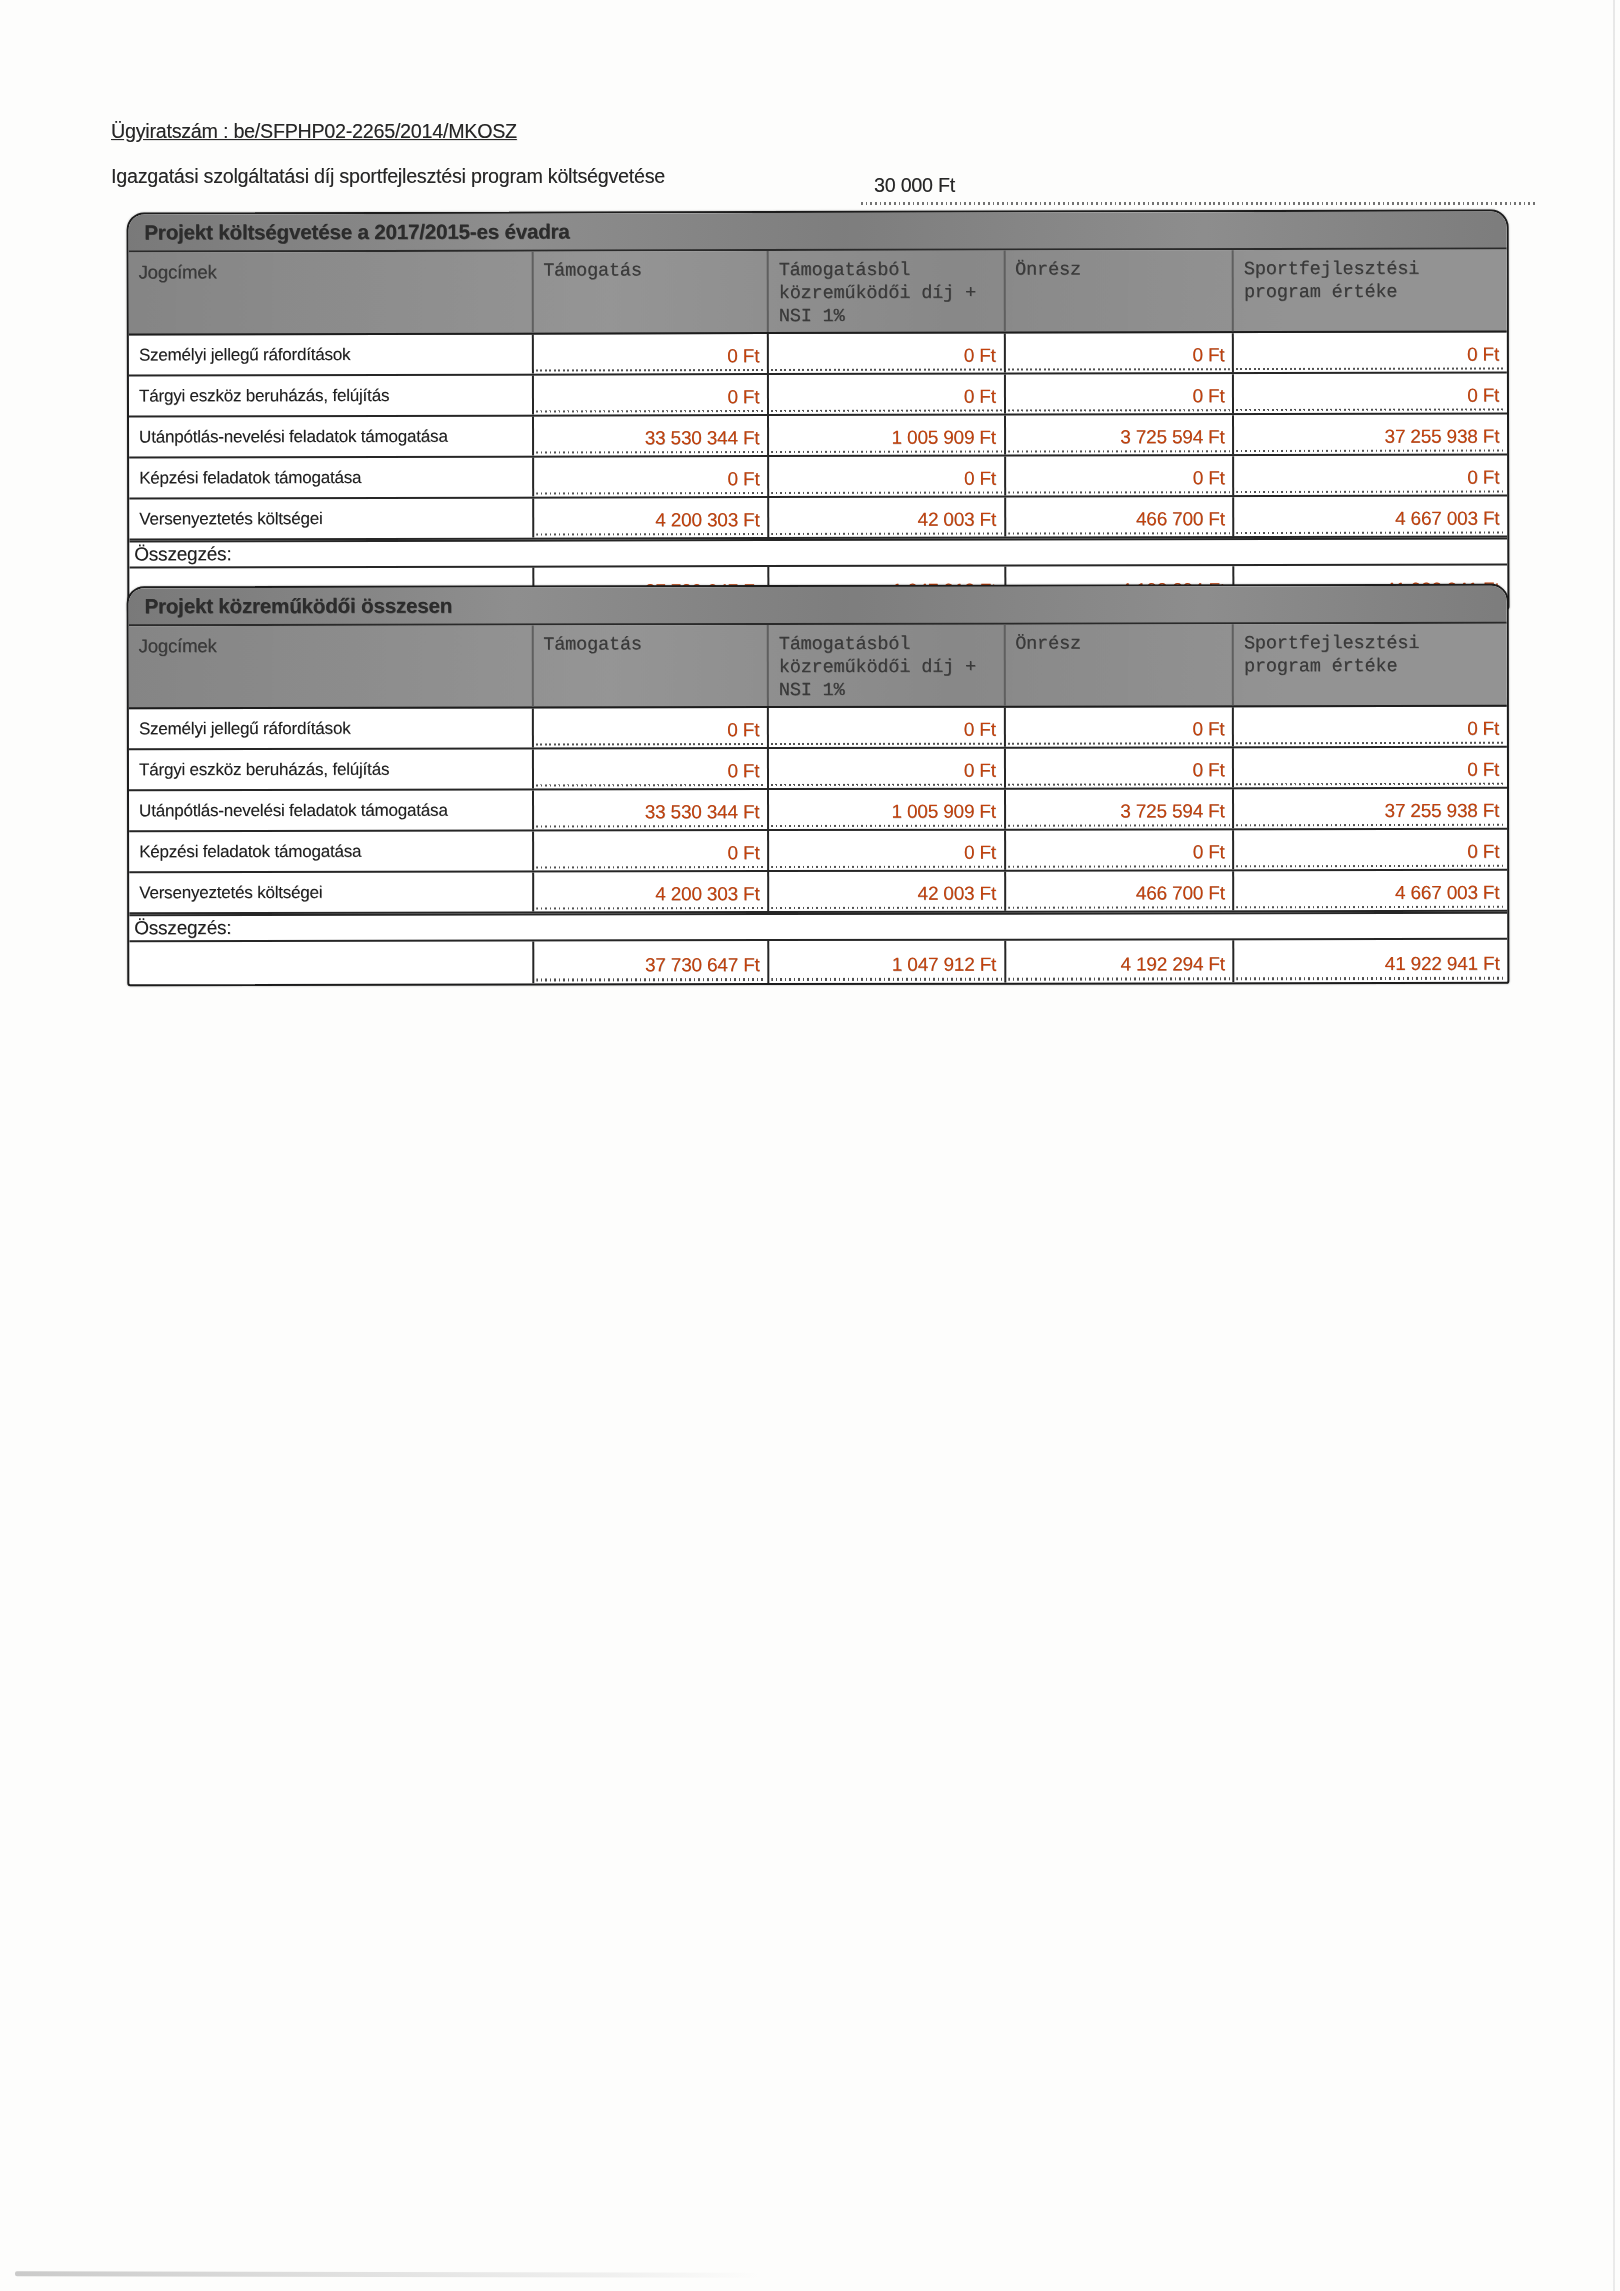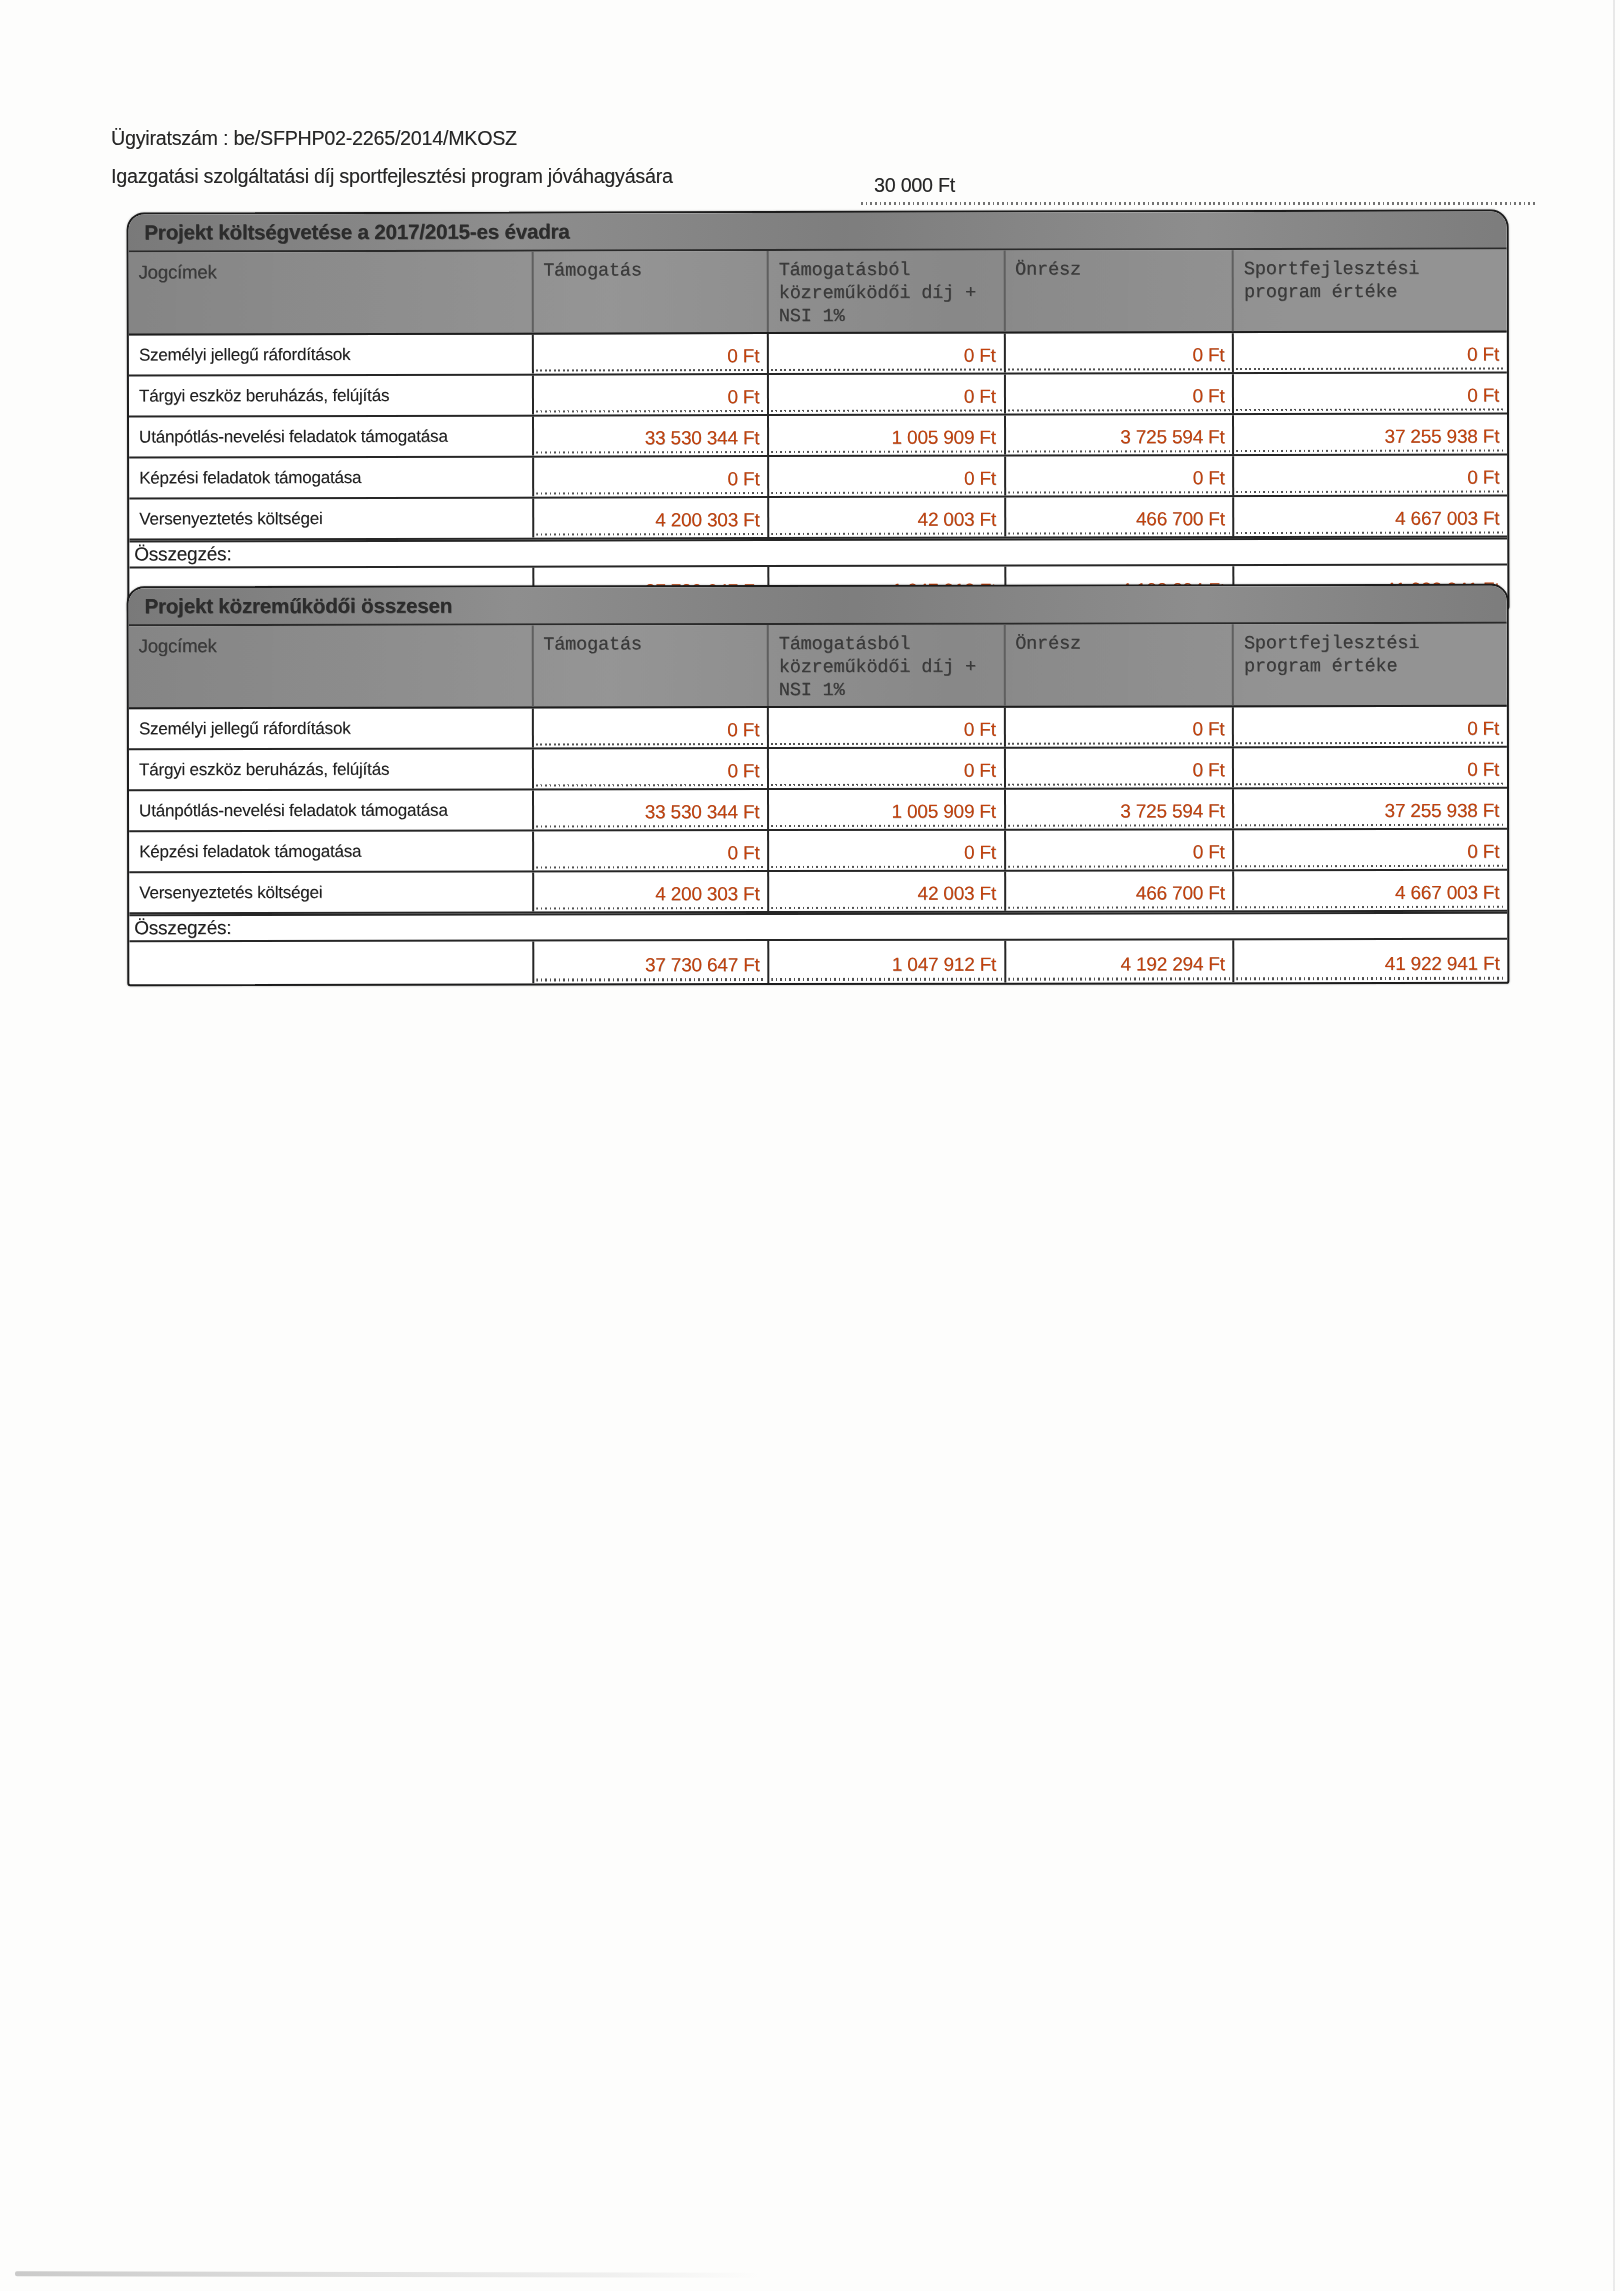--- a/index.html
+++ b/index.html
@@ -6,21 +6,21 @@
   html,body { width:1620px; height:2292px; }
   body {
     position:relative;
     background:#fdfdfc;
     font-family:"Liberation Sans","DejaVu Sans",sans-serif;
     color:#1e1e1e;
     overflow:hidden;
     letter-spacing:-0.2px;
   }
   .doc-line { position:absolute; font-size:19.6px; color:#262626; text-shadow:0.3px 0.3px 0.5px rgba(40,40,40,.45); }
-  #case-line { left:111px; top:127px; }
+  #case-line { left:111px; top:120px;text-decoration:underline; }
   #fee-line  { left:111px; top:165px; }
   #fee-amount { left:874px; top:174px; font-size:19.6px; }
   .dotline {
     position:absolute; height:2.9px;
     background:repeating-linear-gradient(90deg,#5a5a5a 0 1.7px,transparent 1.7px 4.7px);
     opacity:.85;
   }
   #fee-underline { left:861px; top:202px; width:674px; }
 
   
@@ -102,21 +102,21 @@
     position:absolute; left:14.7px; top:2272px; width:745px; height:4.9px;
     background:linear-gradient(90deg, rgba(140,140,140,.45), rgba(160,160,160,.30) 45%, rgba(180,180,180,.18) 80%, rgba(200,200,200,0));
     border-radius:2px;
     transform:rotate(0.12deg);
   }
 </style>
 </head>
 <body>
 
 <div class="doc-line" id="case-line">Ügyiratszám : be/SFPHP02-2265/2014/MKOSZ</div>
-<div class="doc-line" id="fee-line">Igazgatási szolgáltatási díj sportfejlesztési program jóváhagyására</div>
+<div class="doc-line" id="fee-line">Igazgatási szolgáltatási díj sportfejlesztési program költségvetése</div>
 <div class="doc-line" id="fee-amount">30 000 Ft</div>
 <div class="dotline" id="fee-underline"></div>
 
 <section class="budget-table" id="table-season">
   <div class="title-bar">
     <span>Projekt költségvetése a 2017/2015-es évadra</span>
   </div>
   <div class="grid head-row">
     <div class="hcell">Jogcímek</div>
     <div class="hcell">Támogatás</div>

